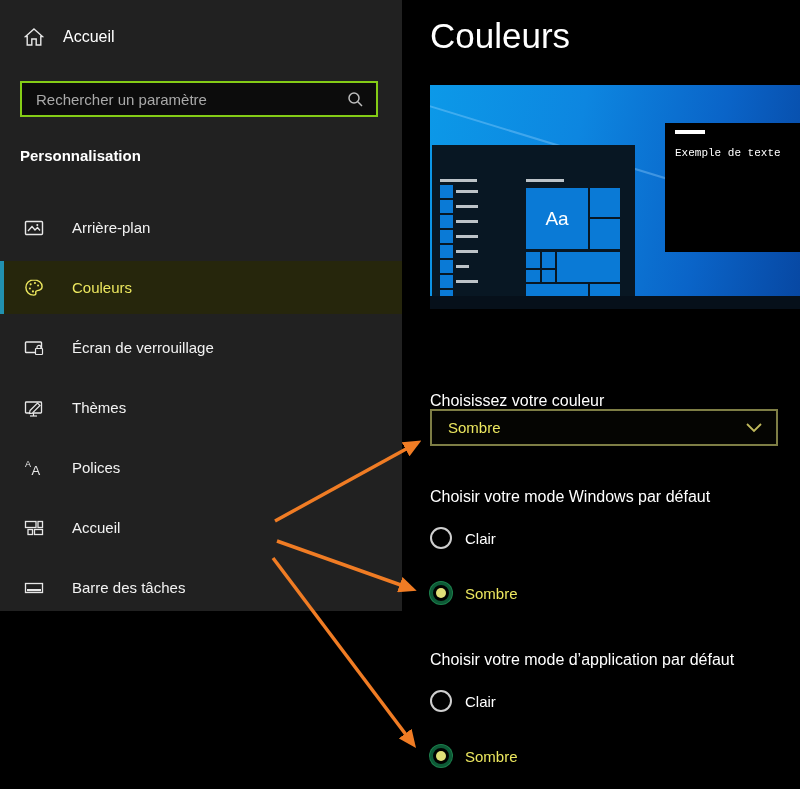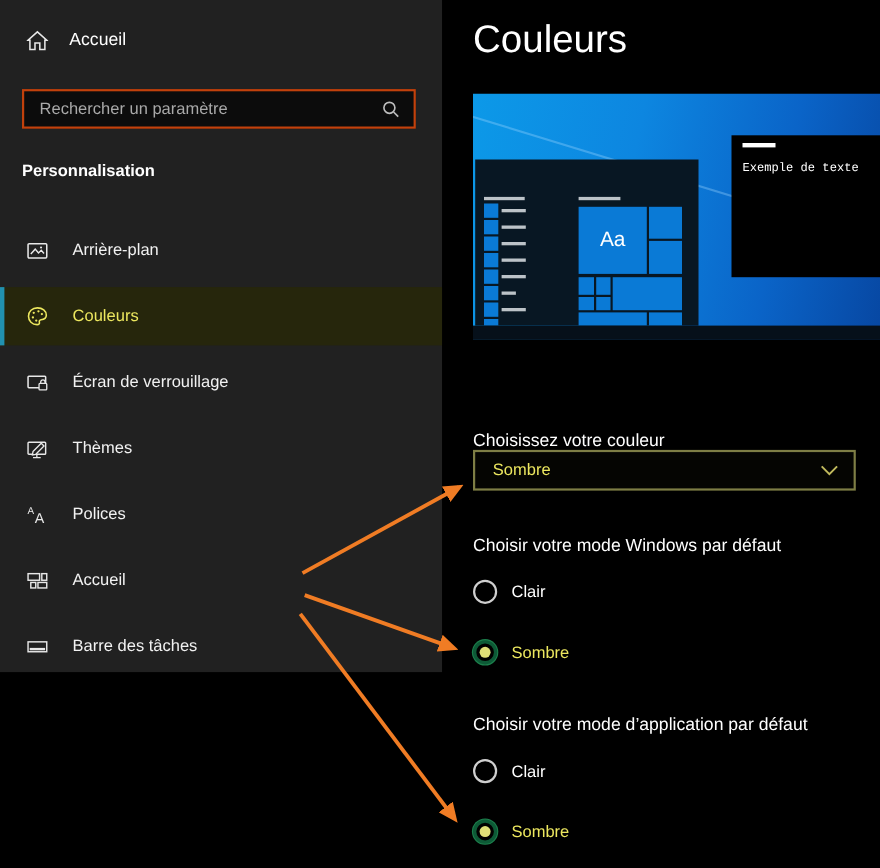--- a/index.html
+++ b/index.html
@@ -11,32 +11,32 @@
   }
 
   
   .sidebar { position:absolute; left:0; top:0; width:402px; height:611px; background:#212121; }
 
   .home-row { position:absolute; left:24px; top:27px; display:flex; align-items:center; gap:19px;
               font-size:16px; color:#fff; cursor:default; }
   .home-row svg { display:block; }
 
   .search-box { position:absolute; left:20px; top:81px; width:358px; height:36px;
-                border:2px solid #c2410c; background:#0c0c0c; display:flex; align-items:center; }
+                border:2px solid #84cc16; background:#0c0c0c; display:flex; align-items:center; }
   .search-box input { flex:1; background:transparent; border:none; outline:none;
                       color:#e6e6e6; font-size:15px; padding:0 8px 0 14px;
                       font-family:"Liberation Sans", sans-serif; }
   .search-box input::placeholder { color:#a9a9a9; }
   .search-box .mag { padding-right:12px; display:flex; align-items:center; }
 
   .section-title { position:absolute; left:20px; top:147px; font-size:15px; font-weight:bold; color:#fff; }
 
   .nav { position:absolute; left:0; top:201px; width:100%; }
   .nav-item { position:relative; height:53px; margin-bottom:7px; display:flex; align-items:center;
-              padding-left:24px; gap:22px; font-size:15px; color:#f2f2f2; cursor:default; }
+              padding-left:24px; gap:28px; font-size:15px; color:#f2f2f2; cursor:default; }
   .nav-item .ico { width:20px; height:20px; display:flex; align-items:center; justify-content:center; }
   .nav-item.selected { background:#26260c; color:#ece75f; }
   .nav-item.selected::before { content:""; position:absolute; left:0; top:0; width:4px; height:100%; background:#2191b0; }
 
   
   .main { position:absolute; left:402px; top:0; width:398px; height:789px; background:#000; }
   .page-title { position:absolute; left:28px; top:16px; font-size:35px; font-weight:300; color:#fff; }
 
   
   .preview { position:absolute; left:28px; top:85px; width:370px; height:224px; overflow:hidden; }

